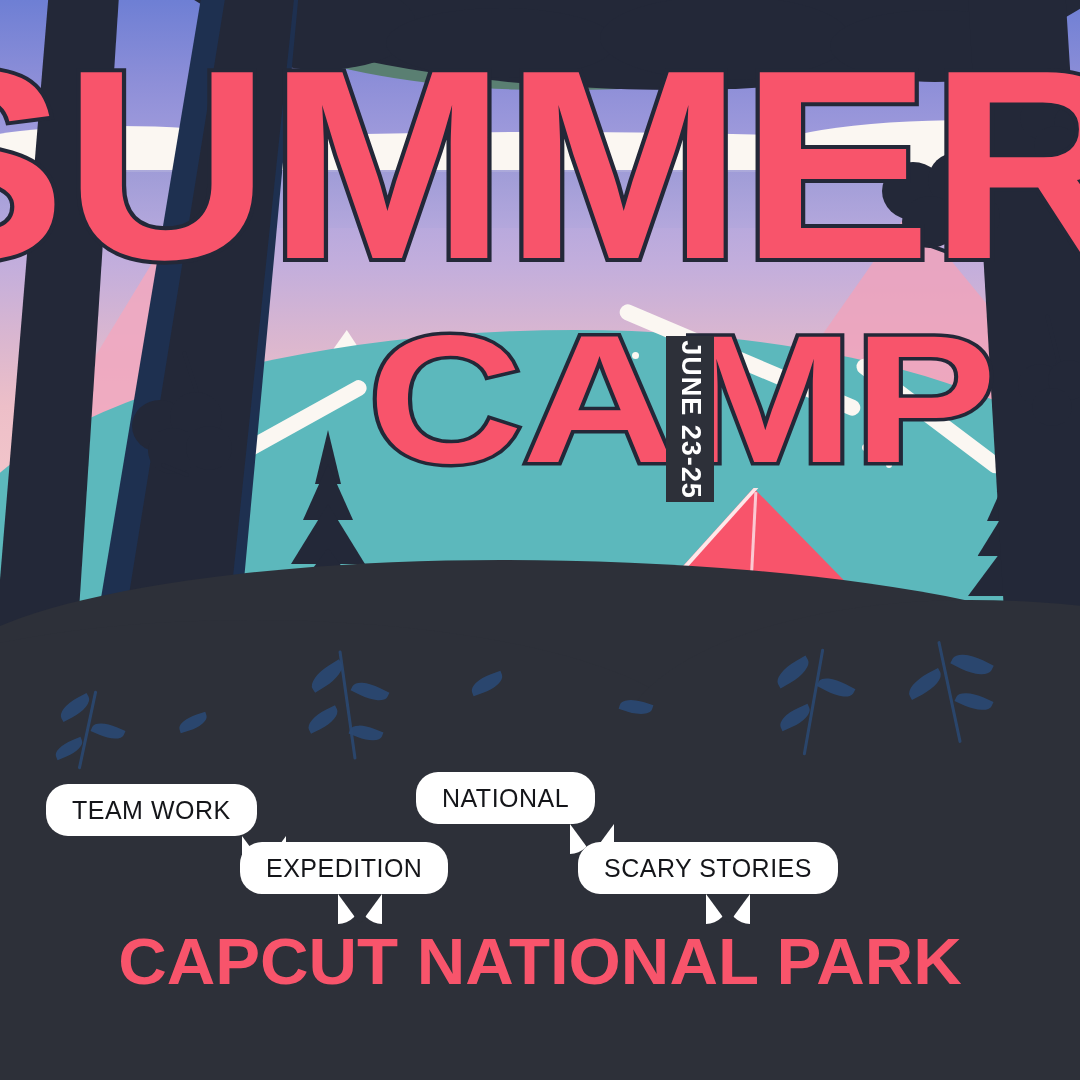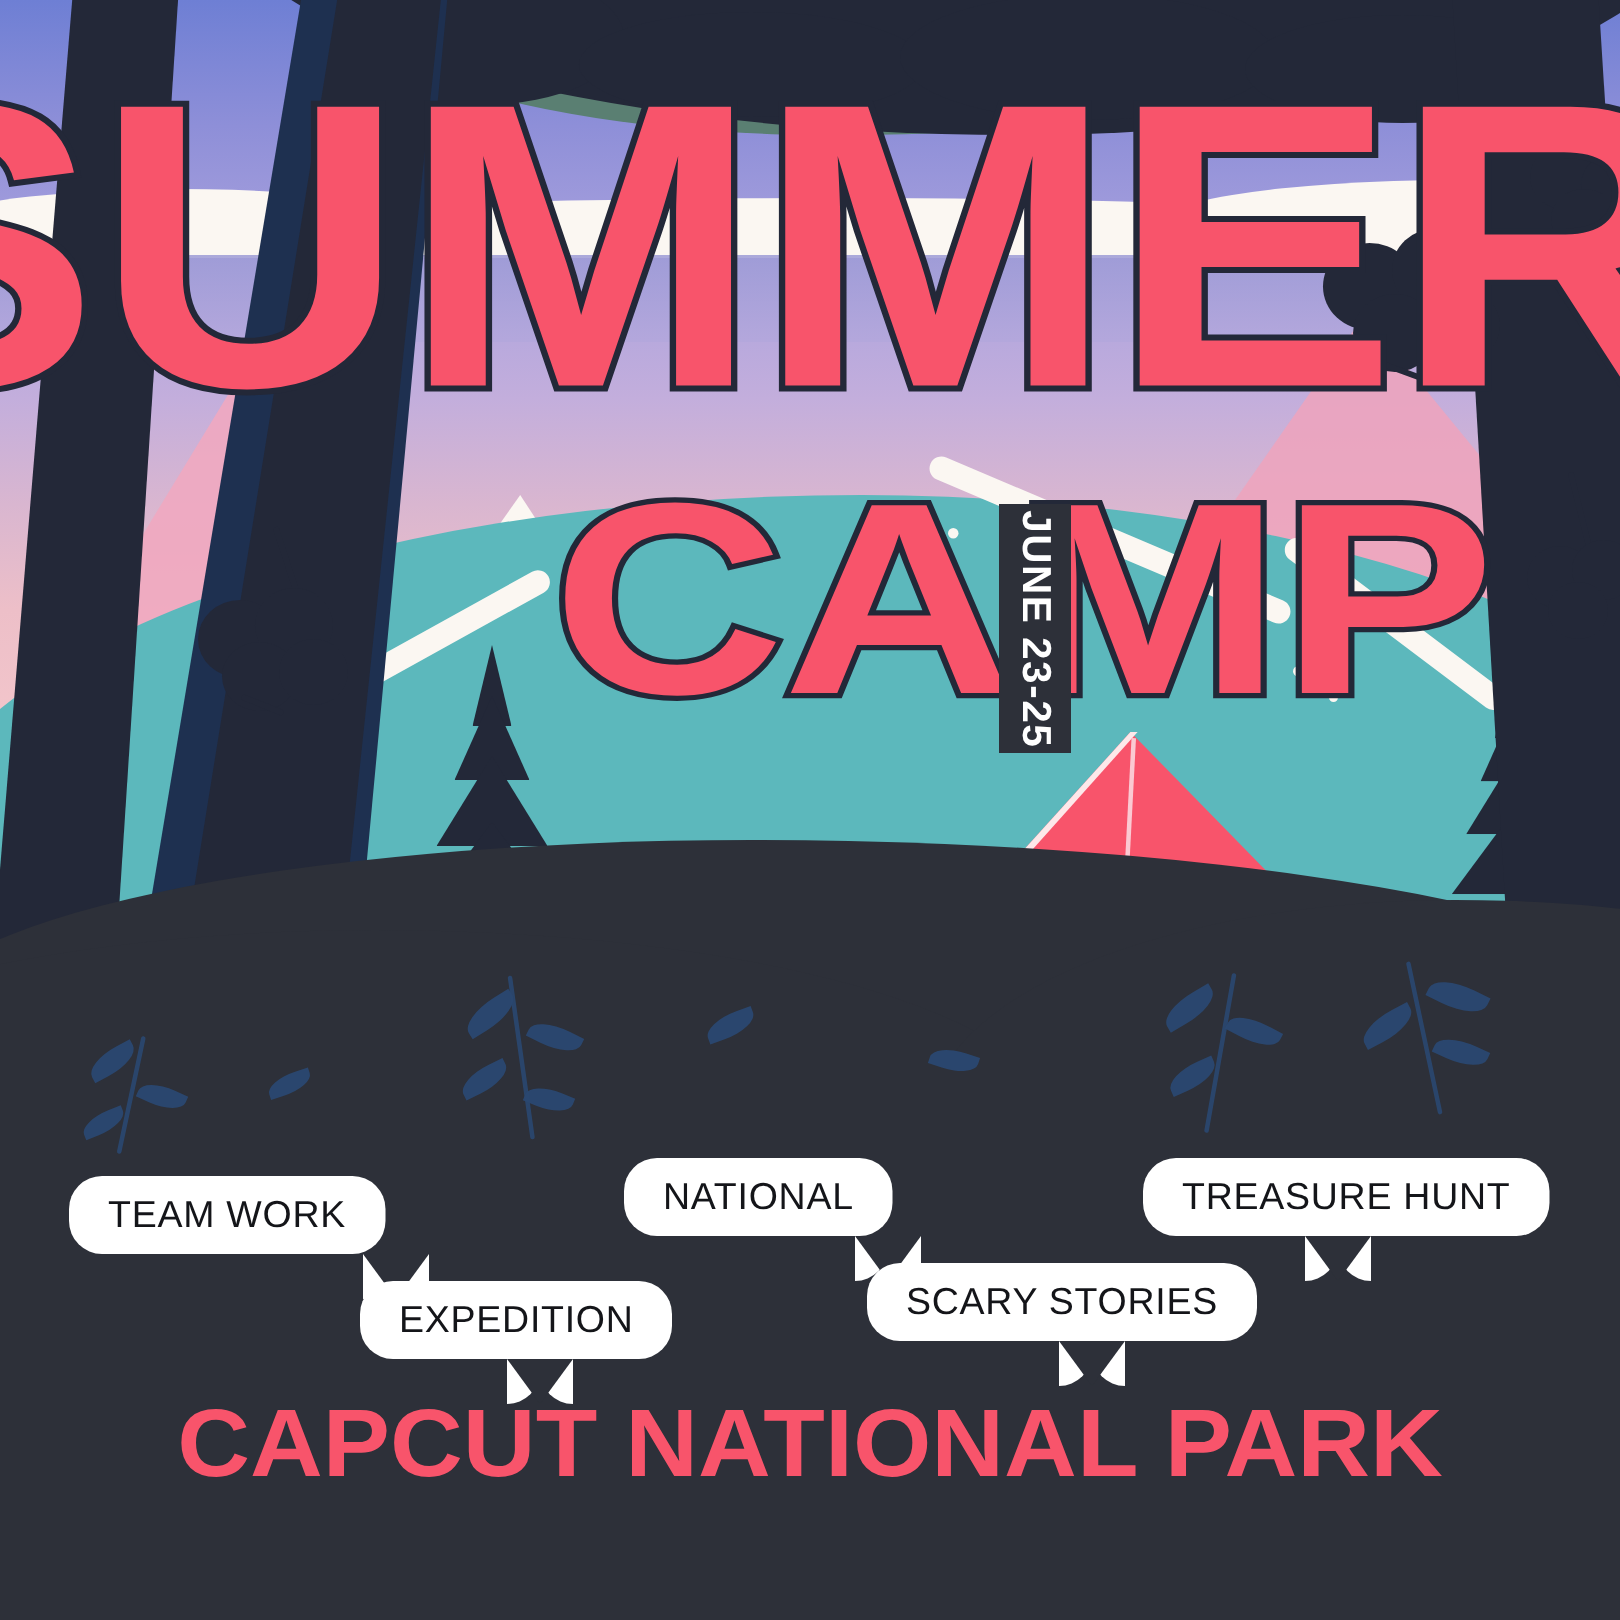--- a/index.html
+++ b/index.html
@@ -280,21 +280,21 @@
   .pill .tailpt{
     position:absolute;top:100%;left:0;width:44px;height:30px;
     background:#2D3039;
     clip-path:polygon(0% 0%, 50% 100%, 100% 0%);
   }
 
   
   .p-teamwork   {left:46px; top:772px;margin-top:12px;}
   .p-firecamp   {left:416px;top:772px;}
   .p-treasure   {left:762px;top:772px;}
-  .p-expedition {left:240px;top:842px;margin-top:12px;}
+  .p-expedition {left:240px;top:842px;}
   .p-scary      {left:578px;top:842px;}
 
   .p-teamwork   .tail,.p-teamwork   .tailpt{left:196px;}
   .p-firecamp   .tail,.p-firecamp   .tailpt{left:154px;}
   .p-treasure   .tail,.p-treasure   .tailpt{left:108px;}
   .p-expedition .tail,.p-expedition .tailpt{left:98px;}
   .p-scary      .tail,.p-scary      .tailpt{left:128px;}
 
   
   .footer{
@@ -492,25 +492,20 @@
       <span class="tail"></span>
       <span class="tailpt"></span>
     </div>
 
     <div class="pill p-firecamp">
       <span>NATIONAL</span>
       <span class="tail"></span>
       <span class="tailpt"></span>
     </div>
 
-    <div class="pill p-treasure">
-      <span>TREASURE HUNT</span>
-      <span class="tail"></span>
-      <span class="tailpt"></span>
-    </div>
 
     <div class="pill p-expedition">
       <span>EXPEDITION</span>
       <span class="tail"></span>
       <span class="tailpt"></span>
     </div>
 
     <div class="pill p-scary">
       <span>SCARY STORIES</span>
       <span class="tail"></span>

